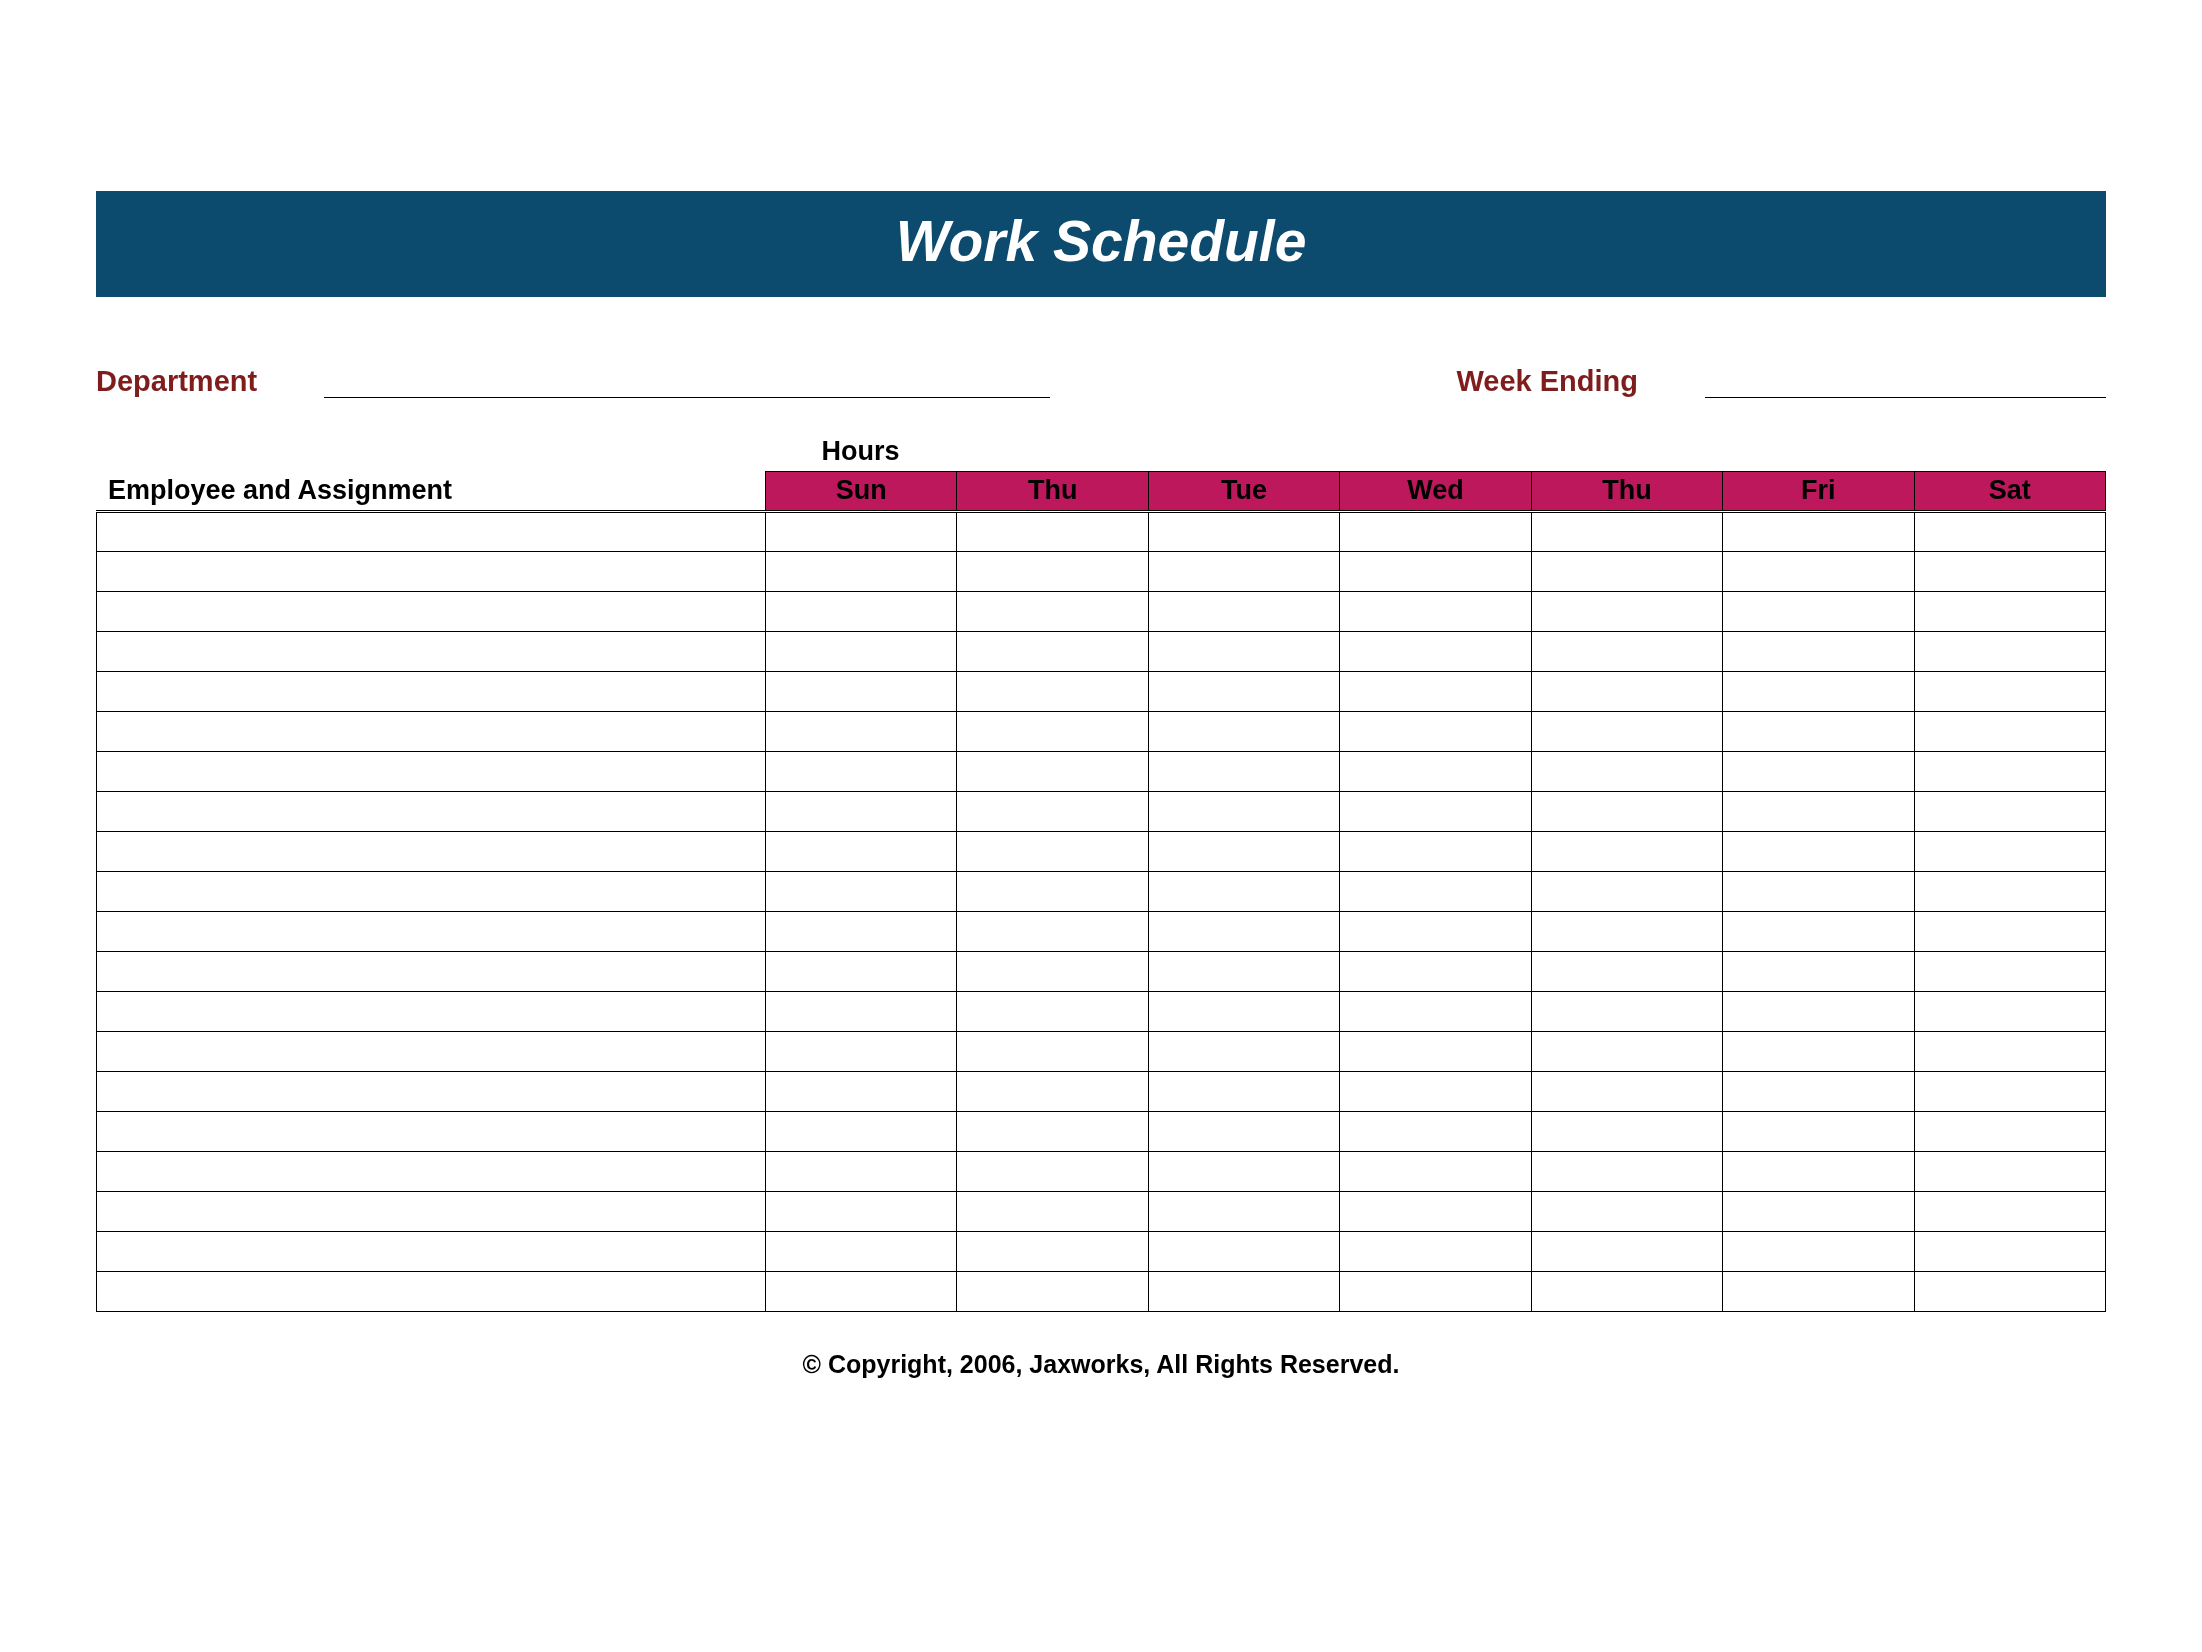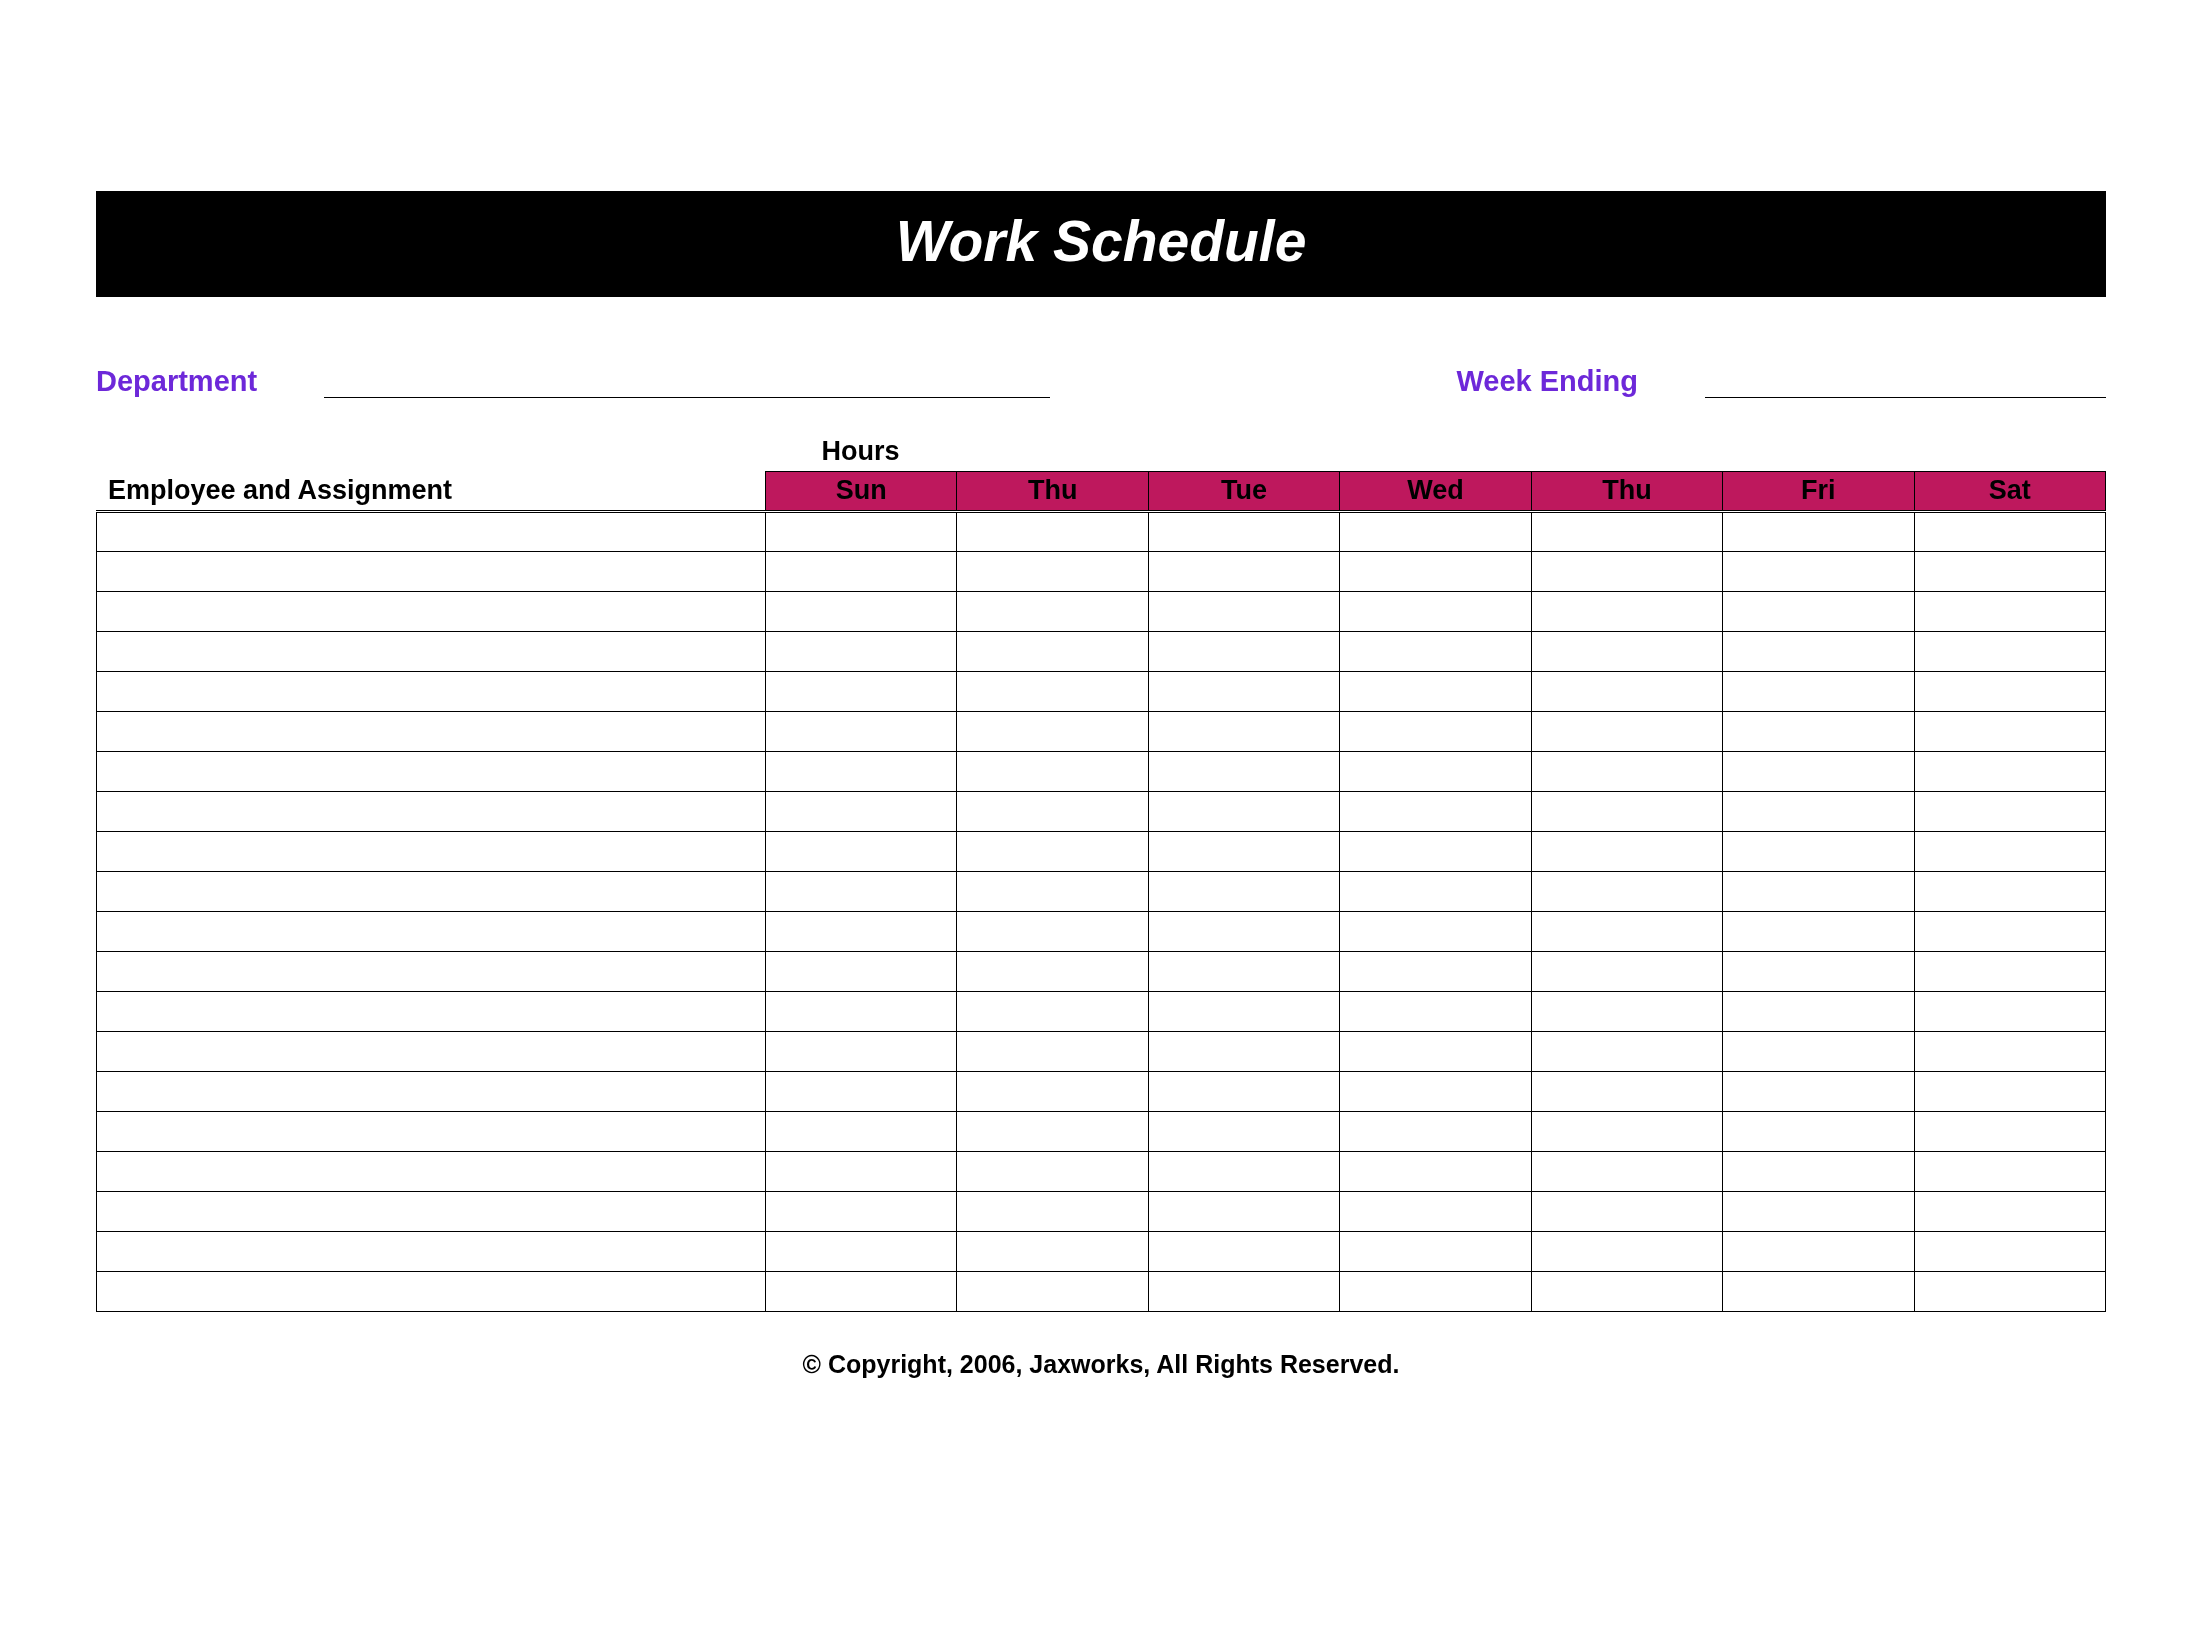--- a/index.html
+++ b/index.html
@@ -5,35 +5,35 @@
     * { box-sizing: border-box; margin: 0; padding: 0; }
     body {
       font-family: Arial, Helvetica, sans-serif;
       background: #ffffff;
       width: 2202px;
       height: 1653px;
       padding: 191px 96px 0 96px;
     }
     .container { width: 100%; }
     .title-bar {
-      background: #000000;
+      background: #0c4a6e;
       color: #ffffff;
       font-weight: bold;
       font-size: 57px;
       text-align: center;
       padding: 17px 0 23px 0;
       font-style: italic;
     }
     .meta-row {
       display: flex;
       align-items: flex-end;
       margin-top: 67px;
       font-size: 29px;
       font-weight: bold;
-      color: #6d28d9;
+      color: #7f1d1d;
       gap: 38px;
     }
     .meta-label { white-space: nowrap; }
     .meta-line {
       border-bottom: 1.9px solid #000;
       height: 34px;
     }
     .dept-line { flex: 0 0 726px; margin-left: 29px; }
     .spacer { flex: 1; }
     .week-line { flex: 0 0 401px; margin-left: 29px; }

